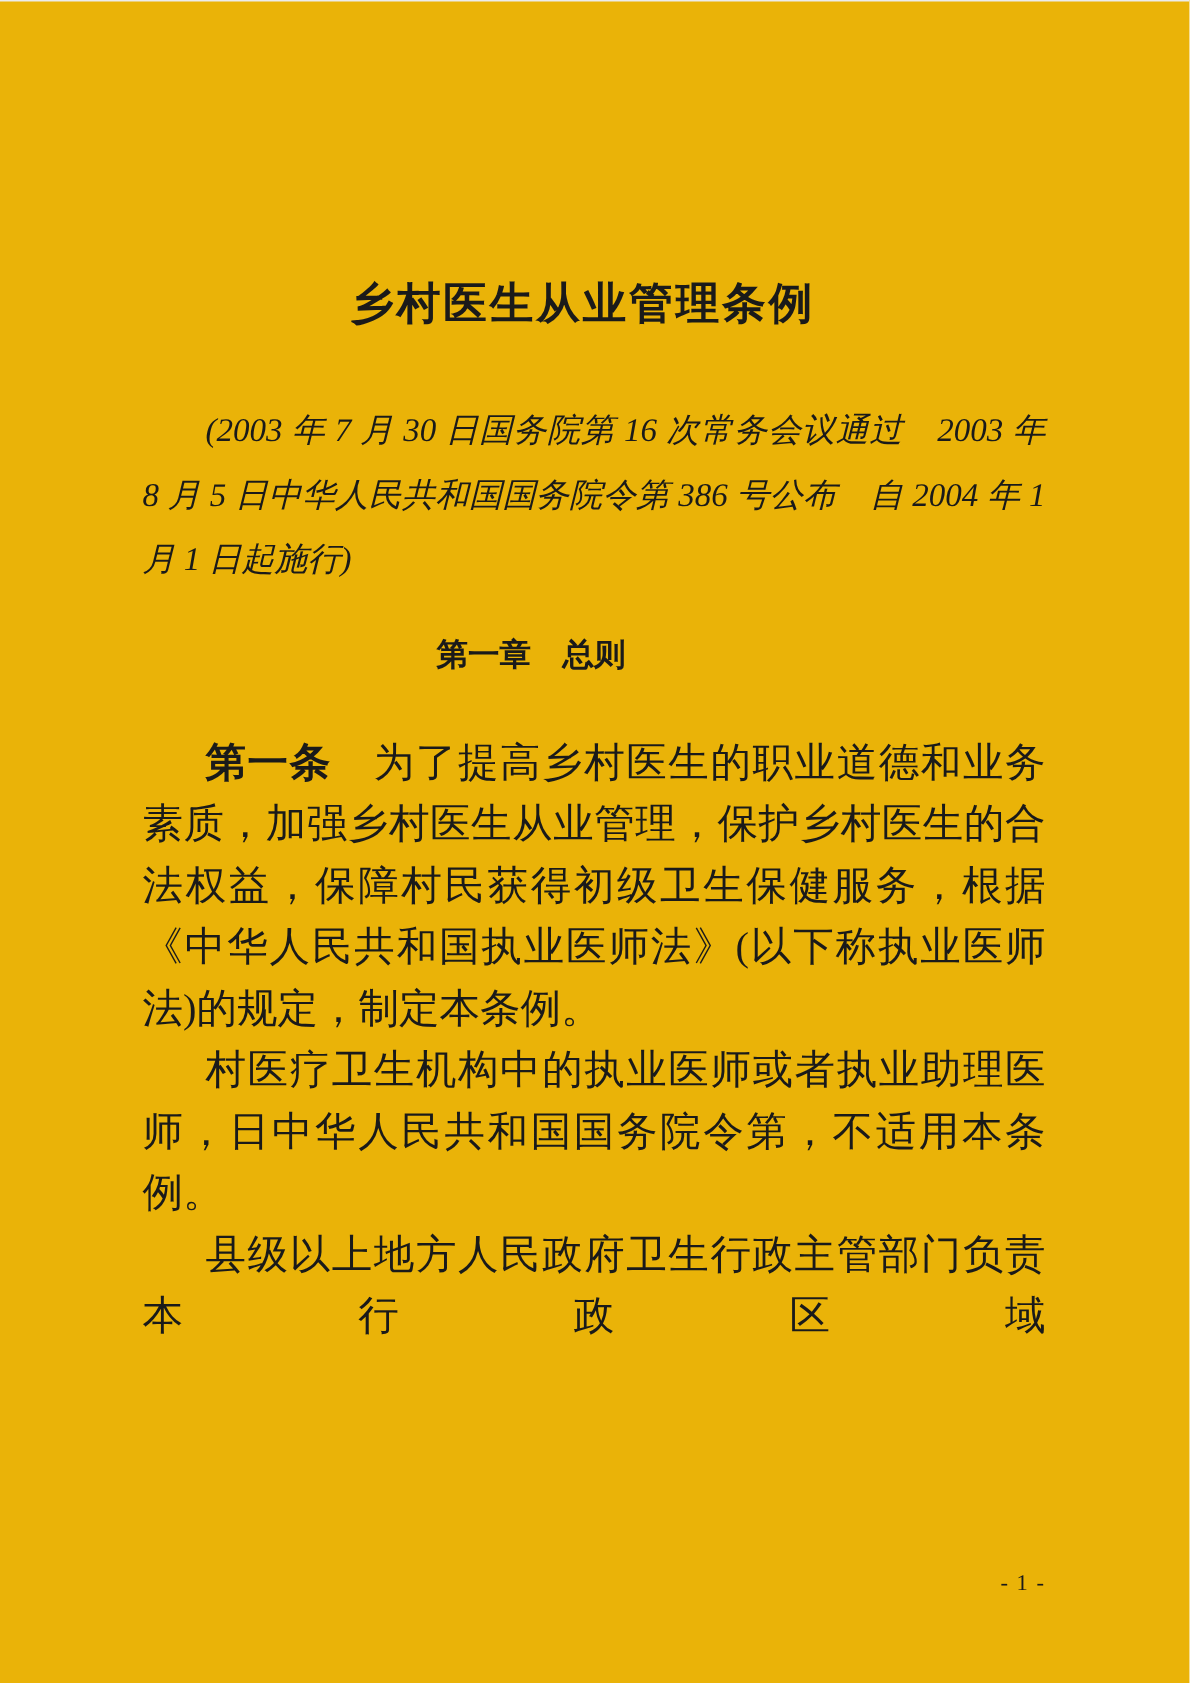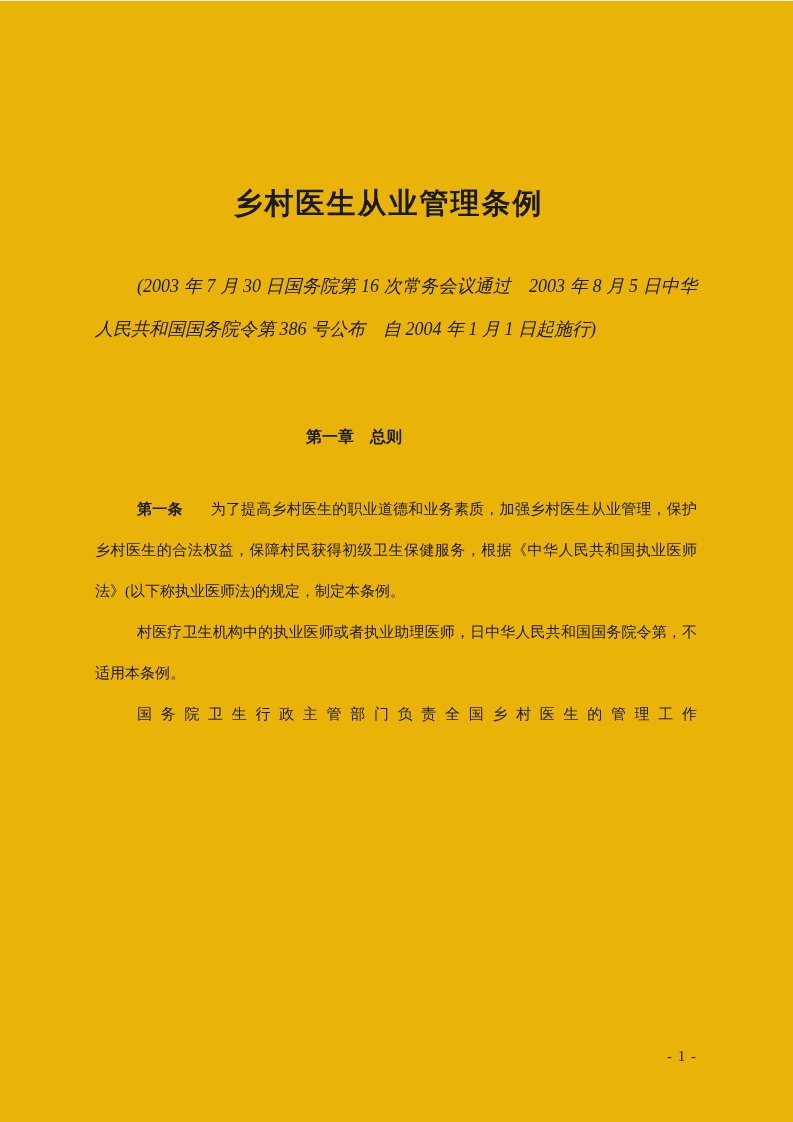--- a/index.html
+++ b/index.html
@@ -32,46 +32,46 @@
     letter-spacing: 2px;
     color: #1a1a1a;
   }
   .preamble {
     position: absolute;
     top: 264px;
     left: 95px;
     width: 602px;
     margin: 0;
     font-style: italic;
-    font-size: 18px;
+    font-size: 22px;
     line-height: 43px;
     text-indent: 42px;
     text-align: justify;
     color: #1a1a1a;
   }
   .chapter-heading {
     position: absolute;
     top: 415px;
     left: 95px;
     width: 602px;
     margin: 0;
     text-align: center;
     transform: translateX(-42px);
     font-family: "Liberation Sans", sans-serif;
     font-weight: bold;
-    font-size: 16px;
+    font-size: 21px;
     line-height: 41px;
     color: #1a1a1a;
   }
   .doc-body {
     position: absolute;
     top: 487px;
     left: 95px;
     width: 602px;
-    font-size: 15px;
+    font-size: 27px;
     line-height: 41px;
     text-align: justify;
     color: #1a1a1a;
   }
   .para {
     margin: 0;
     text-indent: 42px;
   }
   .para.continued {
     text-align-last: justify;
@@ -100,18 +100,18 @@
 
   <h1 class="doc-title">乡村医生从业管理条例</h1>
 
   <p class="preamble">(2003 年 7 月 30 日国务院第 16 次常务会议通过　2003 年 8 月 5 日中华人民共和国国务院令第 386 号公布　自 2004 年 1 月 1 日起施行)</p>
 
   <h2 class="chapter-heading">第一章　总则</h2>
 
   <div class="doc-body">
       <p class="para"><span class="para-label">第一条</span><span>为了提高乡村医生的职业道德和业务素质，加强乡村医生从业管理，保护乡村医生的合法权益，保障村民获得初级卫生保健服务，根据《中华人民共和国执业医师法》(以下称执业医师法)的规定，制定本条例。</span></p>
       <p class="para"><span>村医疗卫生机构中的执业医师或者执业助理医师，日中华人民共和国国务院令第，不适用本条例。</span></p>
-      <p class="para continued"><span>国务院卫生行政主管部门负责全国乡村医生的管理工作</span></p>
+      <p class="para continued"><span>县级以上地方人民政府卫生行政主管部门负责本行政区域</span></p>
     </div>
 
   <div class="page-number">- 1 -</div>
 
 </div>
 
 </body></html>

